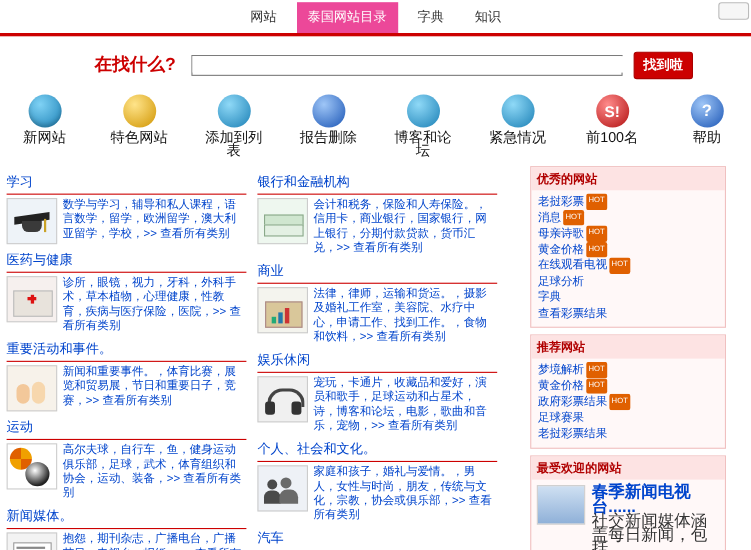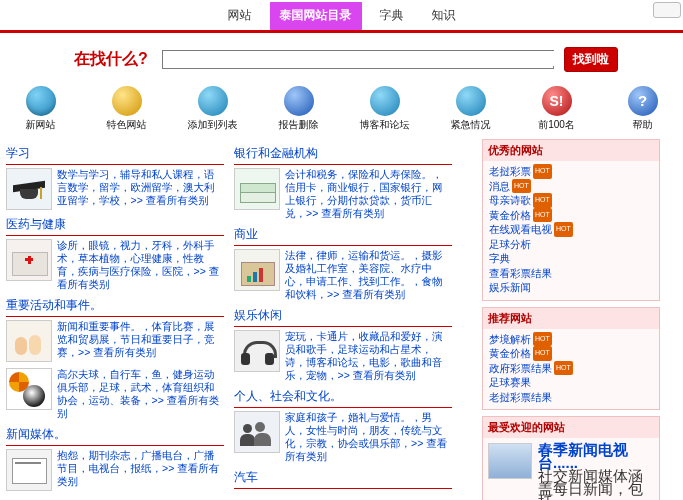--- a/index.html
+++ b/index.html
@@ -3,35 +3,35 @@
 <meta charset="utf-8">
 <style>
   html,body{margin:0;padding:0;}
   body{width:683px;height:500px;background:#fff;font-family:"Liberation Sans",sans-serif;font-size:11px;color:#000;overflow:hidden;}
   a{color:#0044cc;text-decoration:none;}
 
   
   .topbar{height:30px;border-bottom:3px solid #cc0000;position:relative;}
   .tabs{display:flex;justify-content:center;align-items:flex-end;height:30px;gap:8px;}
   .tab{font-size:12px;padding:4px 9px 5px 9px;color:#333;border:1px solid transparent;}
-  .tab.active{background:#d946ef;color:#fff;font-weight:bold;}
+  .tab.active{background:#ec4899;color:#fff;font-weight:normal;}
   .corner{position:absolute;right:2px;top:2px;width:26px;height:14px;border:1px solid #bbb;border-radius:3px;background:#f6f6f6;}
 
   
-  .searchrow{display:flex;align-items:center;padding:14px 0 12px 4px;}
+  .searchrow{display:flex;align-items:center;padding:14px 0 12px 16px;}
   .searchlabel{font-size:16px;font-weight:bold;color:#cc0000;margin-left:70px;white-space:nowrap;}
   .searchbox{margin-left:14px;width:390px;height:17px;border:1px solid #7b7b7b;background:#fff;}
   .searchbox input{width:100%;height:15px;border:0;outline:0;font-size:11px;padding:0 2px;}
   .searchbtn{margin-left:10px;background:#cc0000;color:#fff;font-size:12px;font-weight:bold;border:1px solid #a00;border-radius:3px;padding:3px 8px;}
 
   
   .iconstrip{display:flex;justify-content:center;gap:24px;padding:2px 0 8px 0;}
   .iconcell{width:62px;text-align:center;}
   .circ{width:30px;height:30px;border-radius:50%;margin:0 auto 3px auto;position:relative;}
-  .iconcell .lbl{font-size:10px;color:#111;line-height:12px;}
+  .iconcell .lbl{font-size:13px;color:#111;line-height:12px;}
 
   
   .cols{display:flex;padding:0 6px;gap:10px;align-items:flex-start;}
   .col{width:218px;}
   .col3{width:178px;margin-left:20px;}
 
   .cathead{font-size:12px;color:#0044cc;border-bottom:1px solid #cc0000;padding-bottom:2px;margin:6px 0 3px 0;}
   .catrow{display:flex;gap:5px;margin-bottom:6px;}
   .thumb{width:44px;height:40px;flex:0 0 44px;border:1px solid #ccc;background:#f2f2f2;position:relative;overflow:hidden;}
   .catlinks{font-size:10.5px;line-height:13px;color:#0044cc;}
@@ -133,20 +133,21 @@
 
     <div class="cathead">重要活动和事件。</div>
     <div class="catrow">
       <div class="thumb" style="background:#f7f2ea">
         <div class="sq" style="left:8px;top:16px;width:12px;height:18px;background:#f3c89a;border-radius:6px"></div>
         <div class="sq" style="left:22px;top:14px;width:12px;height:20px;background:#f7d7ad;border-radius:6px"></div>
       </div>
       <div class="catlinks">新闻和重要事件。，体育比赛，展览和贸易展，节日和重要日子，竞赛，&gt;&gt; 查看所有类别</div>
     </div>
 
+    <div class="cathead">运动</div>
     <div class="catrow">
       <div class="thumb" style="background:#fff">
         <div class="sq" style="left:2px;top:3px;width:20px;height:20px;border-radius:50%;background:conic-gradient(#f0a000 0 25%,#e06000 0 50%,#f0a000 0 75%,#e06000 0)"></div>
         <div class="sq" style="left:16px;top:16px;width:22px;height:22px;border-radius:50%;background:radial-gradient(circle at 40% 35%,#fff,#222 70%)"></div>
       </div>
       <div class="catlinks">高尔夫球，自行车，鱼，健身运动俱乐部，足球，武术，体育组织和协会，运动、装备，&gt;&gt; 查看所有类别</div>
     </div>
 
     <div class="cathead">新闻媒体。</div>
     <div class="catrow">
@@ -212,21 +213,20 @@
       <div class="rhead">优秀的网站</div>
       <div class="rlist">
         <div><a href="#">老挝彩票</a><span class="hot">HOT</span></div>
         <div><a href="#">消息</a><span class="hot">HOT</span></div>
         <div><a href="#">母亲诗歌</a><span class="hot">HOT</span></div>
         <div><a href="#">黄金价格</a><span class="hot">HOT</span></div>
         <div><a href="#">在线观看电视</a><span class="hot">HOT</span></div>
         <div><a href="#">足球分析</a></div>
         <div><a href="#">字典</a></div>
         <div><a href="#">查看彩票结果</a></div>
-        <div><a href="#">娱乐新闻</a></div>
       </div>
     </div>
 
     <div class="rbox" style="margin-top:6px">
       <div class="rhead">推荐网站</div>
       <div class="rlist">
         <div><a href="#">梦境解析</a><span class="hot">HOT</span></div>
         <div><a href="#">黄金价格</a><span class="hot">HOT</span></div>
         <div><a href="#">政府彩票结果</a><span class="hot">HOT</span></div>
         <div><a href="#">足球赛果</a></div>

